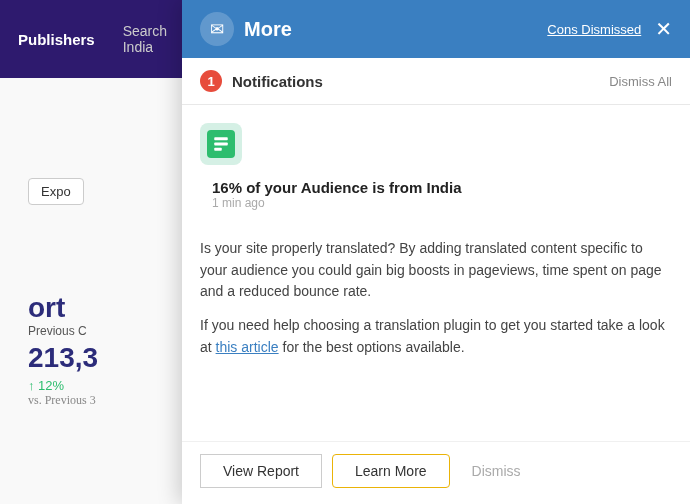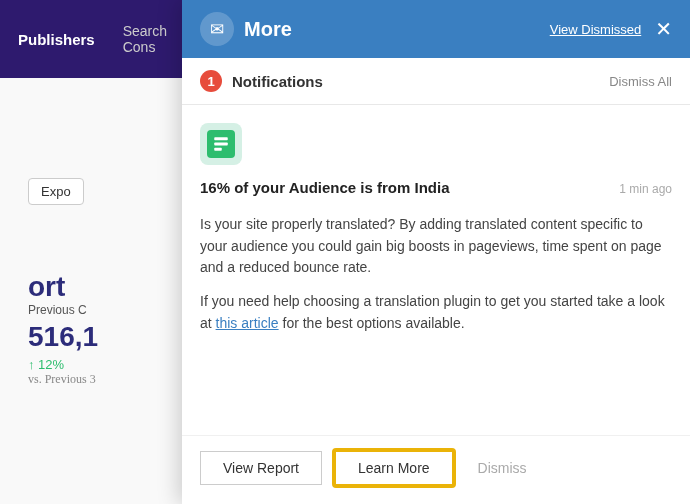--- a/index.html
+++ b/index.html
@@ -186,21 +186,22 @@
       height: 28px;
       display: flex;
       align-items: center;
       justify-content: center;
     }
 
     .notif-msg-header {
       display: flex;
       align-items: baseline;
       justify-content: space-between;
-      margin-bottom: 18px;
+      margin-bottom: 28px;
+      flex-direction: column;
     }
     .notif-msg-title {
       font-size: 15px;
       font-weight: 700;
       color: #222;
     }
     .notif-time {
       font-size: 12px;
       color: #aaa;
       flex-shrink: 0;
@@ -230,21 +231,21 @@
     .btn-view-report {
       border: 1px solid #ccc;
       background: #fff;
       color: #333;
       font-size: 14px;
       padding: 8px 22px;
       border-radius: 0;
       cursor: pointer;
     }
     .btn-learn-more {
-      border: 4px solid #eab308;
+      border: 1px solid #eab308;
       background: #fff;
       color: #333;
       font-size: 14px;
       padding: 8px 22px;
       border-radius: 4px;
       cursor: pointer;
     }
     .btn-dismiss {
       background: none;
       border: none;
@@ -252,42 +253,42 @@
       font-size: 14px;
       cursor: pointer;
       padding: 8px 12px;
     }
   </style>
 </head>
 <body>
 
 <div class="bg-nav">
   <span class="nav-publishers">Publishers</span>
-  <span class="nav-searchcons">Search Cons</span>
+  <span class="nav-searchcons">Search India</span>
 </div>
 
 <div class="bg-content-right">
   <div class="bg-report-area">
     <div class="bg-export-btn">Expo</div>
-    <div style="font-size:28px;font-weight:700;color:#2c2c7a;margin-top:26px;">ort</div>
+    <div style="font-size:28px;font-weight:700;color:#2c2c7a;margin-top:47px;">ort</div>
     <div class="bg-pageviews-label">Previous C</div>
-    <div class="bg-pageviews-number">516,1</div>
+    <div class="bg-pageviews-number">213,3</div>
     <div class="bg-pageviews-change">↑ 12%</div>
     <div class="bg-vs">vs. Previous 3</div>
   </div>
 </div>
 
 <div class="overlay">
 
   <div class="inbox-header">
     <div class="inbox-icon-wrap">
       <span class="inbox-icon">✉</span>
     </div>
     <span class="inbox-title">More</span>
-    <span class="inbox-view-dismissed">View Dismissed</span>
+    <span class="inbox-view-dismissed">Cons Dismissed</span>
     <span class="inbox-close">✕</span>
   </div>
 
   <div class="notifications-bar">
     <div class="notif-badge">1</div>
     <span class="notif-label">Notifications</span>
     <span class="dismiss-all-btn">Dismiss All</span>
   </div>
 
   <div class="notif-card">

